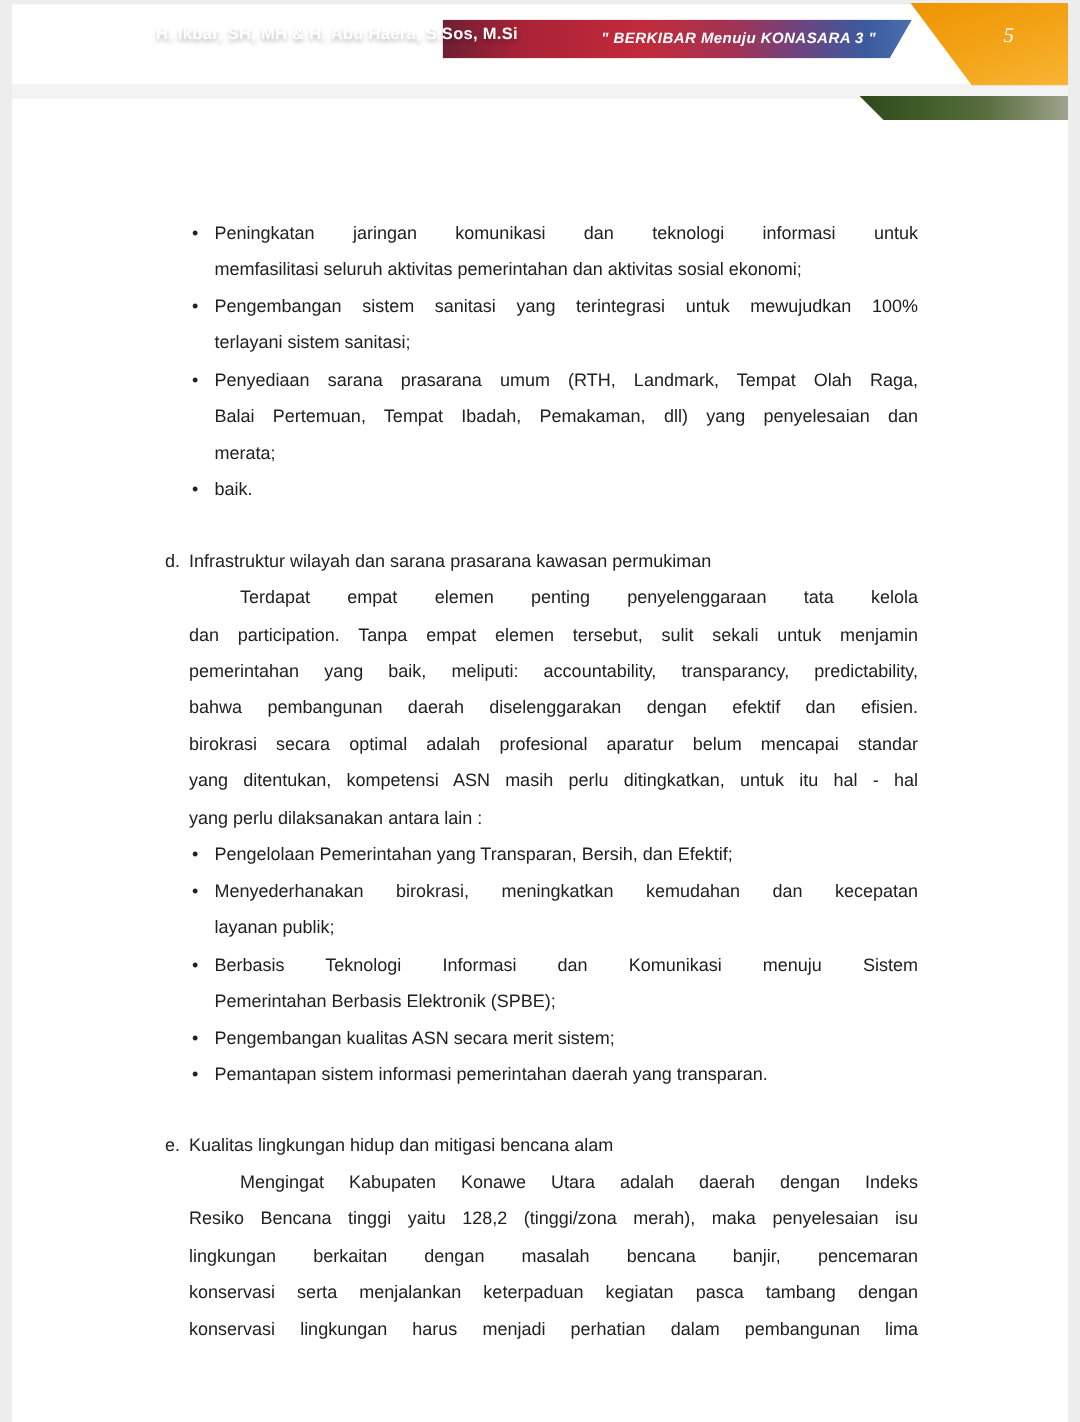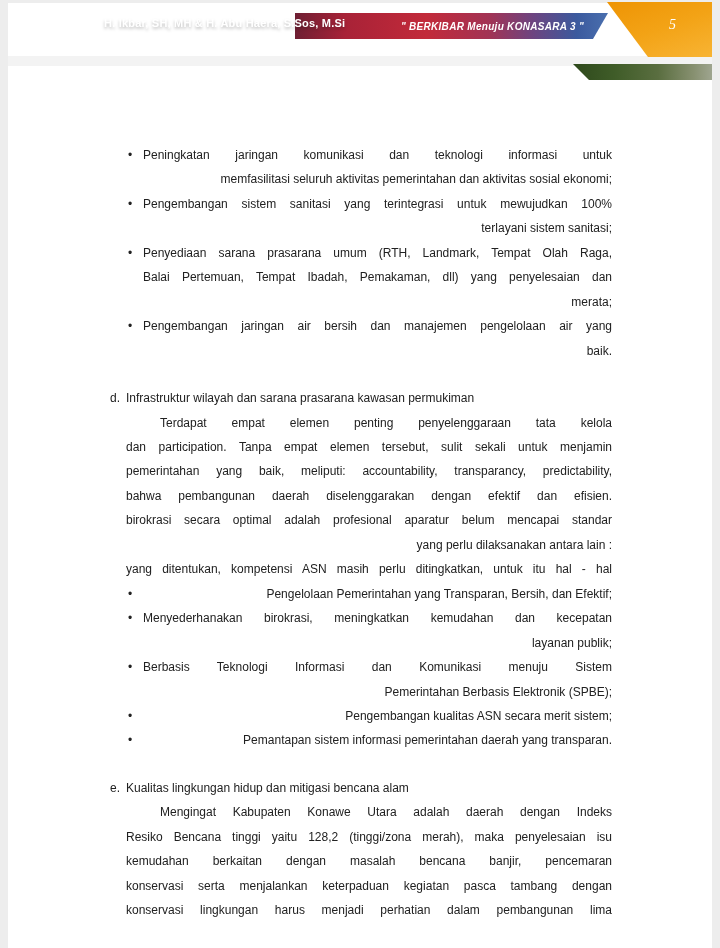--- a/index.html
+++ b/index.html
@@ -48,21 +48,21 @@
     position:absolute;left:565px;top:64px;width:147px;height:16px;z-index:2;
     background:linear-gradient(90deg,#2e491c 0%,#3f5c28 28%,#5a6e40 58%,#879070 82%,#a9ae9d 100%);
     clip-path:polygon(0 0,100% 0,100% 100%,16px 100%);
     filter:drop-shadow(0 2px 1px rgba(0,0,0,0.2));
   }
   
   .doc{
     position:absolute;left:118px;top:143px;width:486px;
     color:#212121;font-size:12px;line-height:24.45px;
   }
-  .line{position:relative;width:100%;text-align:right;}
+  .line{position:relative;width:100%;text-align:left;}
   .line.fill{text-align:justify;text-align-last:justify;}
   .line.indent{text-indent:34px;}
   .bullet-item .line{padding-left:17px;box-sizing:border-box;}
   .bullet{position:absolute;left:2px;top:0;}
   .heading{position:relative;margin-top:23px;white-space:nowrap;}
   .heading .label{position:absolute;left:-16px;}
   .para{margin:0;}
 </style>
 </head>
 <body>
@@ -94,33 +94,33 @@
         <div class="bullet-item">
           <div class="line fill"><span class="bullet">•</span><span>Pengembangan sistem sanitasi yang terintegrasi untuk mewujudkan 100%</span></div>
           <div class="line"><span>terlayani sistem sanitasi;</span></div>
         </div>
         <div class="bullet-item">
           <div class="line fill"><span class="bullet">•</span><span>Penyediaan sarana prasarana umum (RTH, Landmark, Tempat Olah Raga,</span></div>
           <div class="line fill"><span>Balai Pertemuan, Tempat Ibadah, Pemakaman, dll) yang penyelesaian dan</span></div>
           <div class="line"><span>merata;</span></div>
         </div>
         <div class="bullet-item">
-          <div class="line fill"><span class="bullet">•</span><span>Pengembangan jaringan air bersih dan manajemen pengelolaan air yang</span></div>
+          <div class="line fill"><span class="bullet">•</span></div>
           <div class="line"><span>baik.</span></div>
         </div>
       </div>
       <div class="heading"><span class="label">d.</span><span>Infrastruktur wilayah dan sarana prasarana kawasan permukiman</span></div>
       <div class="para">
         <div class="line fill indent">Terdapat empat elemen penting penyelenggaraan tata kelola</div>
         <div class="line fill">dan participation. Tanpa empat elemen tersebut, sulit sekali untuk menjamin</div>
         <div class="line fill">pemerintahan yang baik, meliputi: accountability, transparancy, predictability,</div>
         <div class="line fill">bahwa pembangunan daerah diselenggarakan dengan efektif dan efisien.</div>
         <div class="line fill">birokrasi secara optimal adalah profesional aparatur belum mencapai standar</div>
+        <div class="line fill">yang ditentukan, kompetensi ASN masih perlu ditingkatkan, untuk itu hal - hal</div>
         <div class="line">yang perlu dilaksanakan antara lain :</div>
-        <div class="line fill">yang ditentukan, kompetensi ASN masih perlu ditingkatkan, untuk itu hal - hal</div>
       </div>
       <div class="bullet-list">
         <div class="bullet-item">
           <div class="line"><span class="bullet">•</span><span>Pengelolaan Pemerintahan yang Transparan, Bersih, dan Efektif;</span></div>
         </div>
         <div class="bullet-item">
           <div class="line fill"><span class="bullet">•</span><span>Menyederhanakan birokrasi, meningkatkan kemudahan dan kecepatan</span></div>
           <div class="line"><span>layanan publik;</span></div>
         </div>
         <div class="bullet-item">
@@ -131,18 +131,18 @@
           <div class="line"><span class="bullet">•</span><span>Pengembangan kualitas ASN secara merit sistem;</span></div>
         </div>
         <div class="bullet-item">
           <div class="line"><span class="bullet">•</span><span>Pemantapan sistem informasi pemerintahan daerah yang transparan.</span></div>
         </div>
       </div>
       <div class="heading"><span class="label">e.</span><span>Kualitas lingkungan hidup dan mitigasi bencana alam</span></div>
       <div class="para">
         <div class="line fill indent">Mengingat Kabupaten Konawe Utara adalah daerah dengan Indeks</div>
         <div class="line fill">Resiko Bencana tinggi yaitu 128,2 (tinggi/zona merah), maka penyelesaian isu</div>
-        <div class="line fill">kemudahan berkaitan dengan masalah bencana banjir, pencemaran</div>
+        <div class="line fill">lingkungan berkaitan dengan masalah bencana banjir, pencemaran</div>
         <div class="line fill">konservasi serta menjalankan keterpaduan kegiatan pasca tambang dengan</div>
         <div class="line fill">konservasi lingkungan harus menjadi perhatian dalam pembangunan lima</div>
       </div>
     </div>
 </div>
 
 </body></html>

